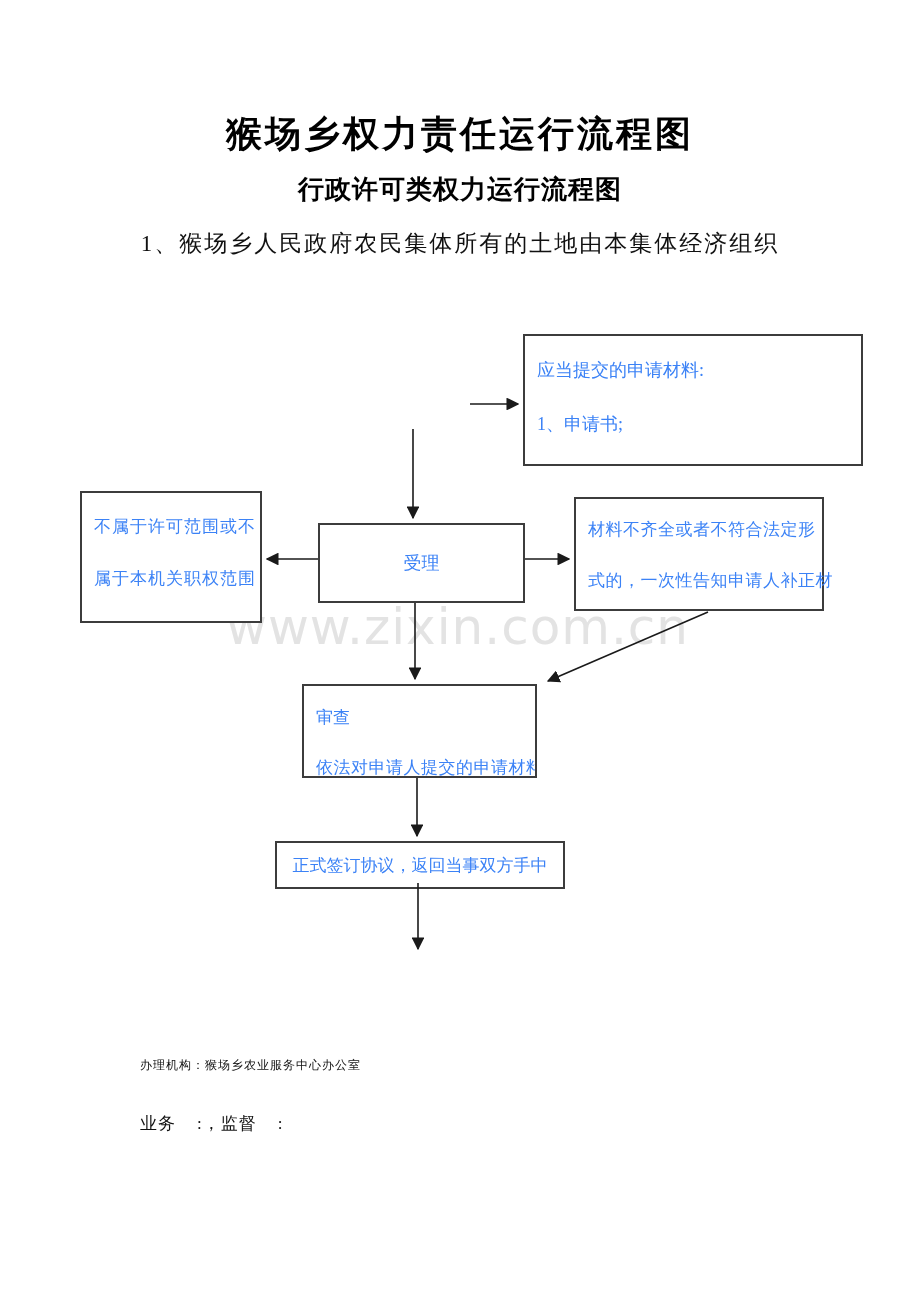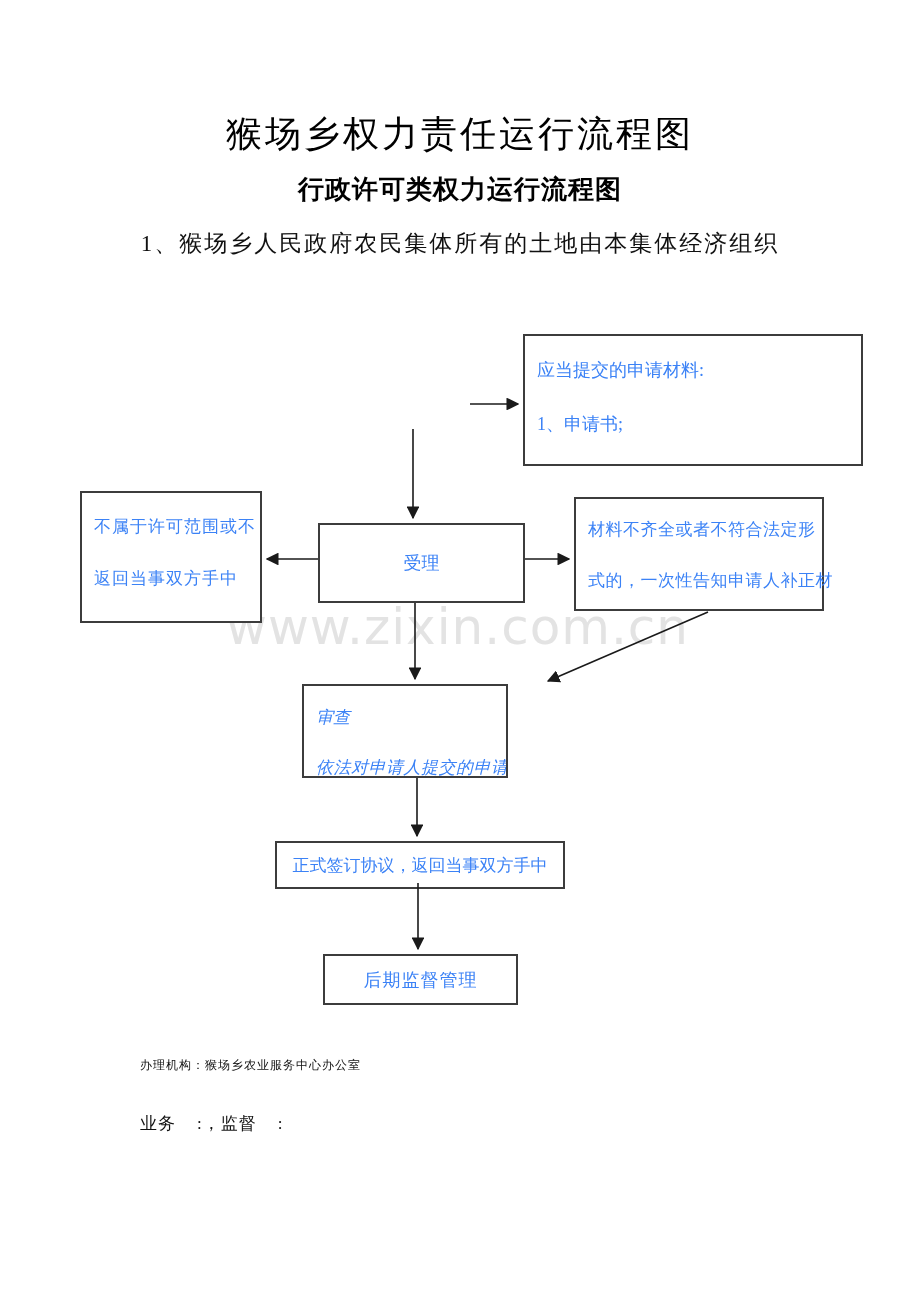--- a/index.html
+++ b/index.html
@@ -11,21 +11,21 @@
     background: #ffffff;
     overflow: hidden;
     font-family: "Liberation Serif", "DejaVu Serif", serif;
     color: #1a1a1a;
   }
   .doc-title {
     position: absolute;
     top: 110px; left: 0; width: 920px;
     text-align: center;
     font-family: "Liberation Sans", "DejaVu Sans", sans-serif;
-    font-weight: normal;
+    font-weight: bold;
     font-size: 36px;
     letter-spacing: 3px;
     color: #000000;
   }
   .doc-subtitle {
     position: absolute;
     top: 172px; left: 0; width: 920px;
     text-align: center;
     font-family: "Liberation Sans", "DejaVu Sans", sans-serif;
     font-weight: bold;
@@ -84,21 +84,21 @@
   #materials-box{ left: 523px; top: 334px; width: 340px; height: 132px; font-size: 18px; }
   #materials-box .l1 { top: 22px; }
   #materials-box .l2 { top: 76px; }
   #reject-box   { left: 80px;  top: 491px; width: 182px; height: 132px; font-size: 17px; letter-spacing: 1px; }
   #reject-box .l1 { top: 22px; }
   #reject-box .l2 { top: 74px; }
   #accept-box   { left: 318px; top: 523px; width: 207px; height: 80px; }
   #supplement-box { left: 574px; top: 497px; width: 250px; height: 114px; font-size: 17px; letter-spacing: 0.5px; }
   #supplement-box .l1 { top: 19px; }
   #supplement-box .l2 { top: 70px; }
-  #review-box   { left: 302px; top: 684px; width: 206px; height: 94px; font-size: 17px; overflow: hidden; font-style: italic; }
+  #review-box   { left: 302px; top: 684px; width: 235px; height: 94px; font-size: 17px; overflow: hidden; }
   #review-box .l1 { top: 20px; }
   #review-box .l2 { top: 70px; letter-spacing: 0.5px; }
   #sign-box     { left: 275px; top: 841px; width: 290px; height: 48px; font-size: 17px; white-space: nowrap; }
   #monitor-box  { left: 323px; top: 954px; width: 195px; height: 51px; font-size: 18px; letter-spacing: 1px; }
   .arrow-layer {
     position: absolute;
     left: 0; top: 0;
     width: 920px; height: 1302px;
     z-index: 4;
     pointer-events: none;
@@ -132,44 +132,41 @@
   <div class="watermark">www.zixin.com.cn</div>
 
 
   <div class="fbox" id="materials-box">
     <span class="bline l1">应当提交的申请材料:</span>
     <span class="bline l2">1、申请书;</span>
   </div>
 
   <div class="fbox" id="reject-box">
     <span class="bline l1">不属于许可范围或不</span>
-    <span class="bline l2">返回当事双方手中</span>
+    <span class="bline l2">属于本机关职权范围</span>
   </div>
 
   <div class="fbox centered" id="accept-box">
     <span>受理</span>
   </div>
 
   <div class="fbox" id="supplement-box">
     <span class="bline l1">材料不齐全或者不符合法定形</span>
     <span class="bline l2">式的，一次性告知申请人补正材</span>
   </div>
 
   <div class="fbox" id="review-box">
     <span class="bline l1">审查</span>
     <span class="bline l2">依法对申请人提交的申请材料</span>
   </div>
 
   <div class="fbox centered" id="sign-box">
     <span>正式签订协议，返回当事双方手中</span>
   </div>
 
-  <div class="fbox centered" id="monitor-box">
-    <span>后期监督管理</span>
-  </div>
 
   <svg class="arrow-layer" viewBox="0 0 920 1302" xmlns="http://www.w3.org/2000/svg">
     <defs>
       <marker id="ah" viewBox="0 0 10 10" refX="9" refY="5" markerWidth="8" markerHeight="8" orient="auto-start-reverse">
         <path d="M0,0 L10,5 L0,10 z" fill="#1a1a1a"></path>
       </marker>
     </defs>
     <line x1="470" y1="404" x2="518" y2="404" stroke="#1a1a1a" stroke-width="1.6" marker-end="url(#ah)"></line>
     <line x1="413" y1="429" x2="413" y2="518" stroke="#1a1a1a" stroke-width="1.6" marker-end="url(#ah)"></line>
     <line x1="318" y1="559" x2="267" y2="559" stroke="#1a1a1a" stroke-width="1.6" marker-end="url(#ah)"></line>

